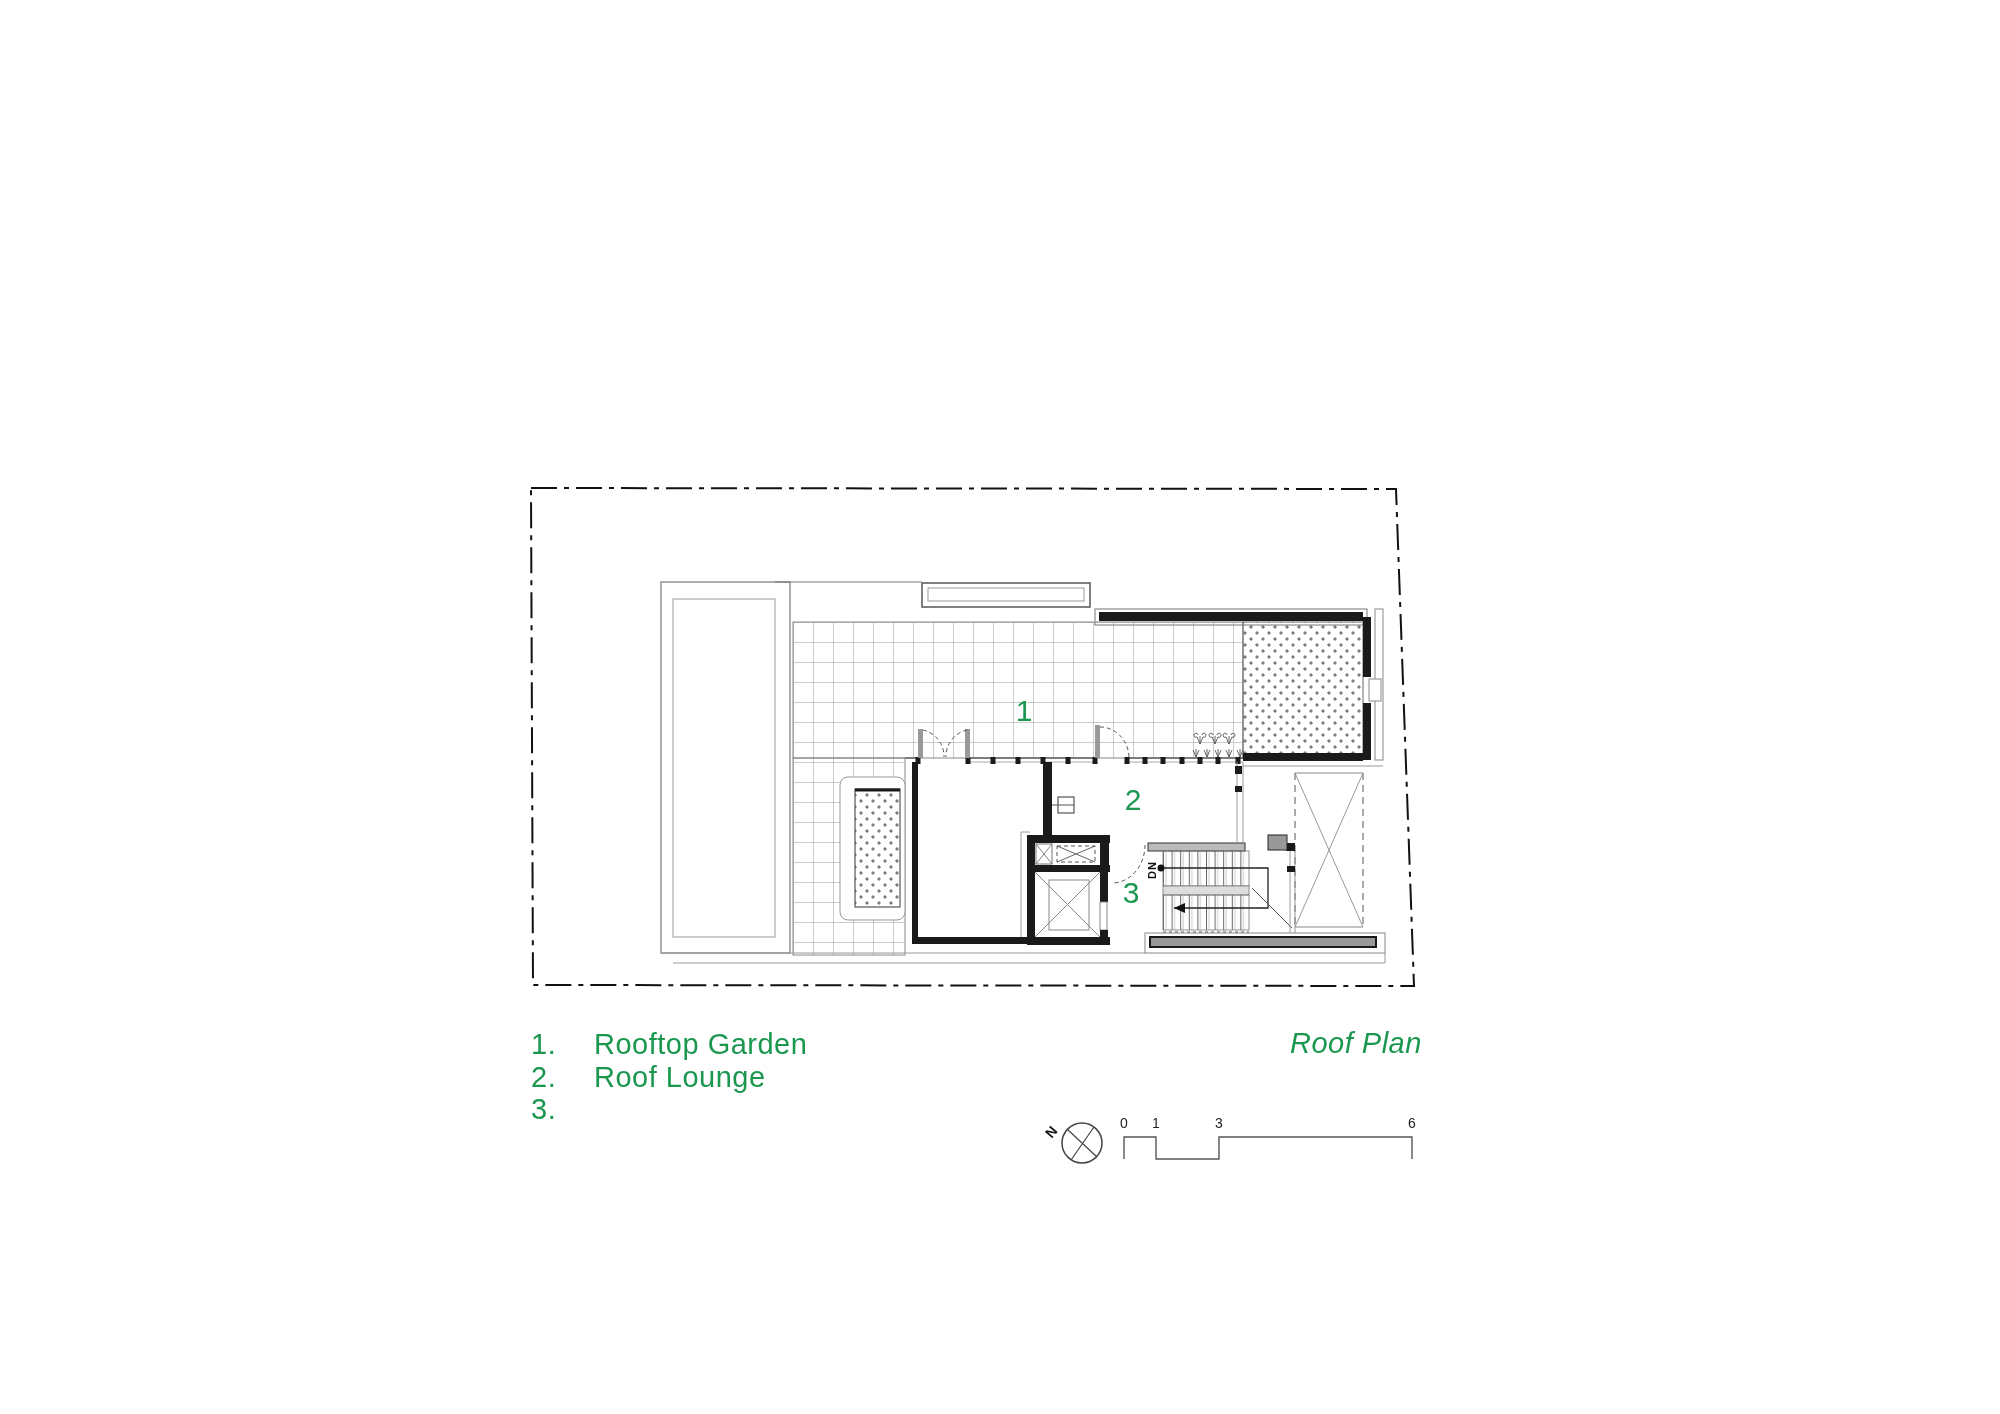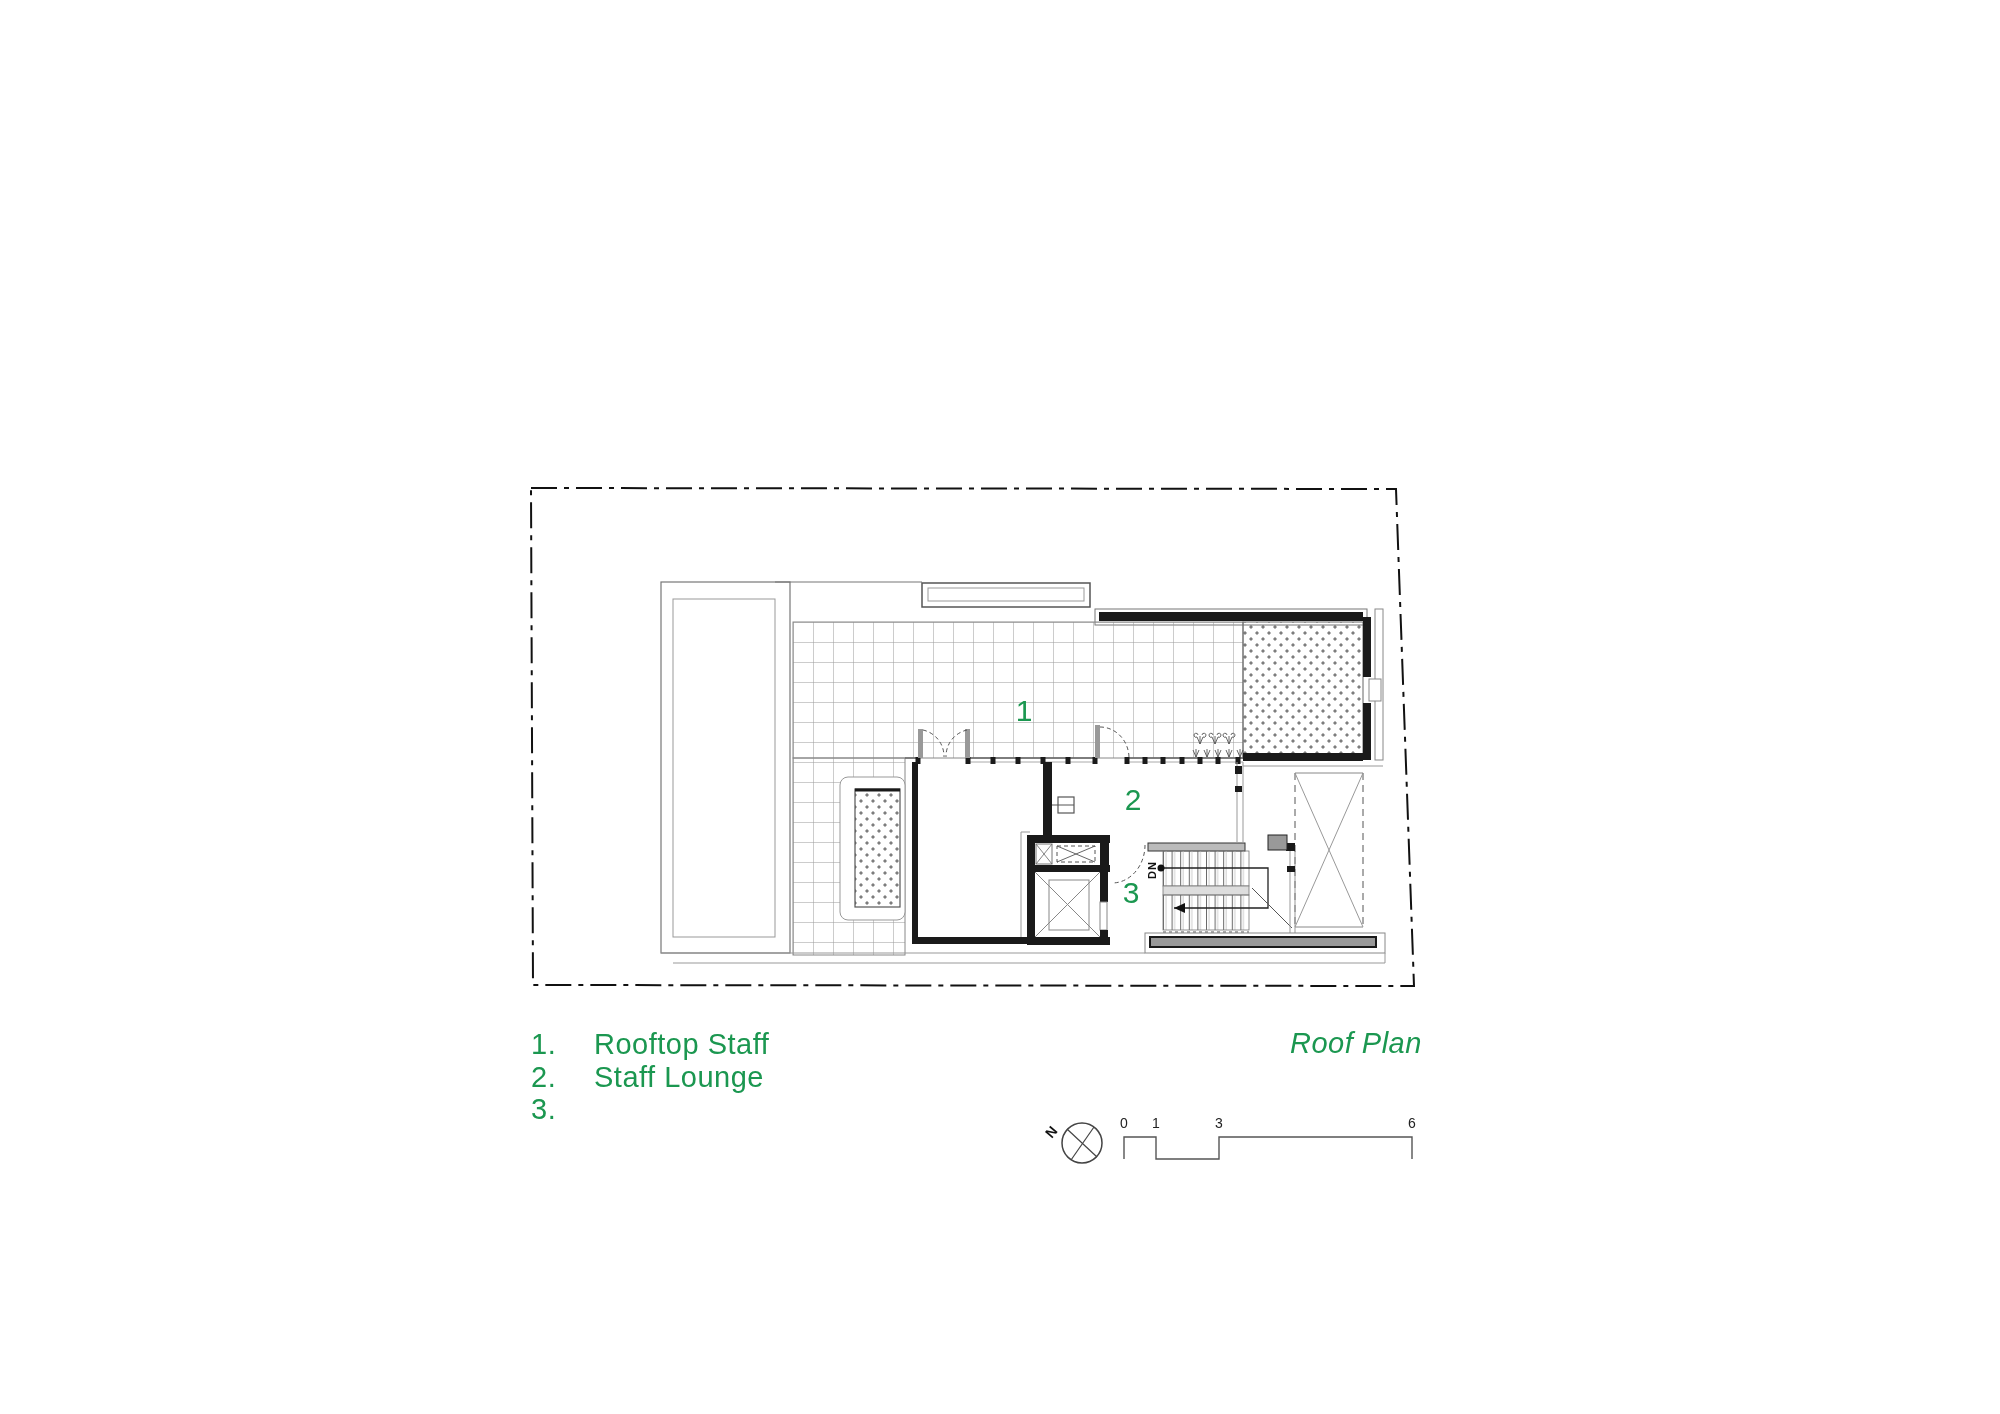--- a/index.html
+++ b/index.html
@@ -229,25 +229,25 @@
 
 <div class="green-text plan-digit" style="left:1024px;top:711px;">1</div>
 <div class="green-text plan-digit" style="left:1133px;top:800px;">2</div>
 <div class="green-text plan-digit" style="left:1131px;top:893px;">3</div>
 
 <div id="dn-label">DN</div>
 
 <div>
   <div class="green-text legend-row" style="top:1028px;">
     <span class="legend-num">1.</span>
-    <span class="legend-label">Rooftop Staff</span>
+    <span class="legend-label">Rooftop Garden</span>
   </div>
   <div class="green-text legend-row" style="top:1061px;">
     <span class="legend-num">2.</span>
-    <span class="legend-label">Staff Lounge</span>
+    <span class="legend-label">Roof Lounge</span>
   </div>
   <div class="green-text legend-row" style="top:1093px;">
     <span class="legend-num">3.</span>
   </div>
 </div>
 
 <div class="green-text" id="plan-title">Roof Plan</div>
 
 <div id="north-n">N</div>
 

